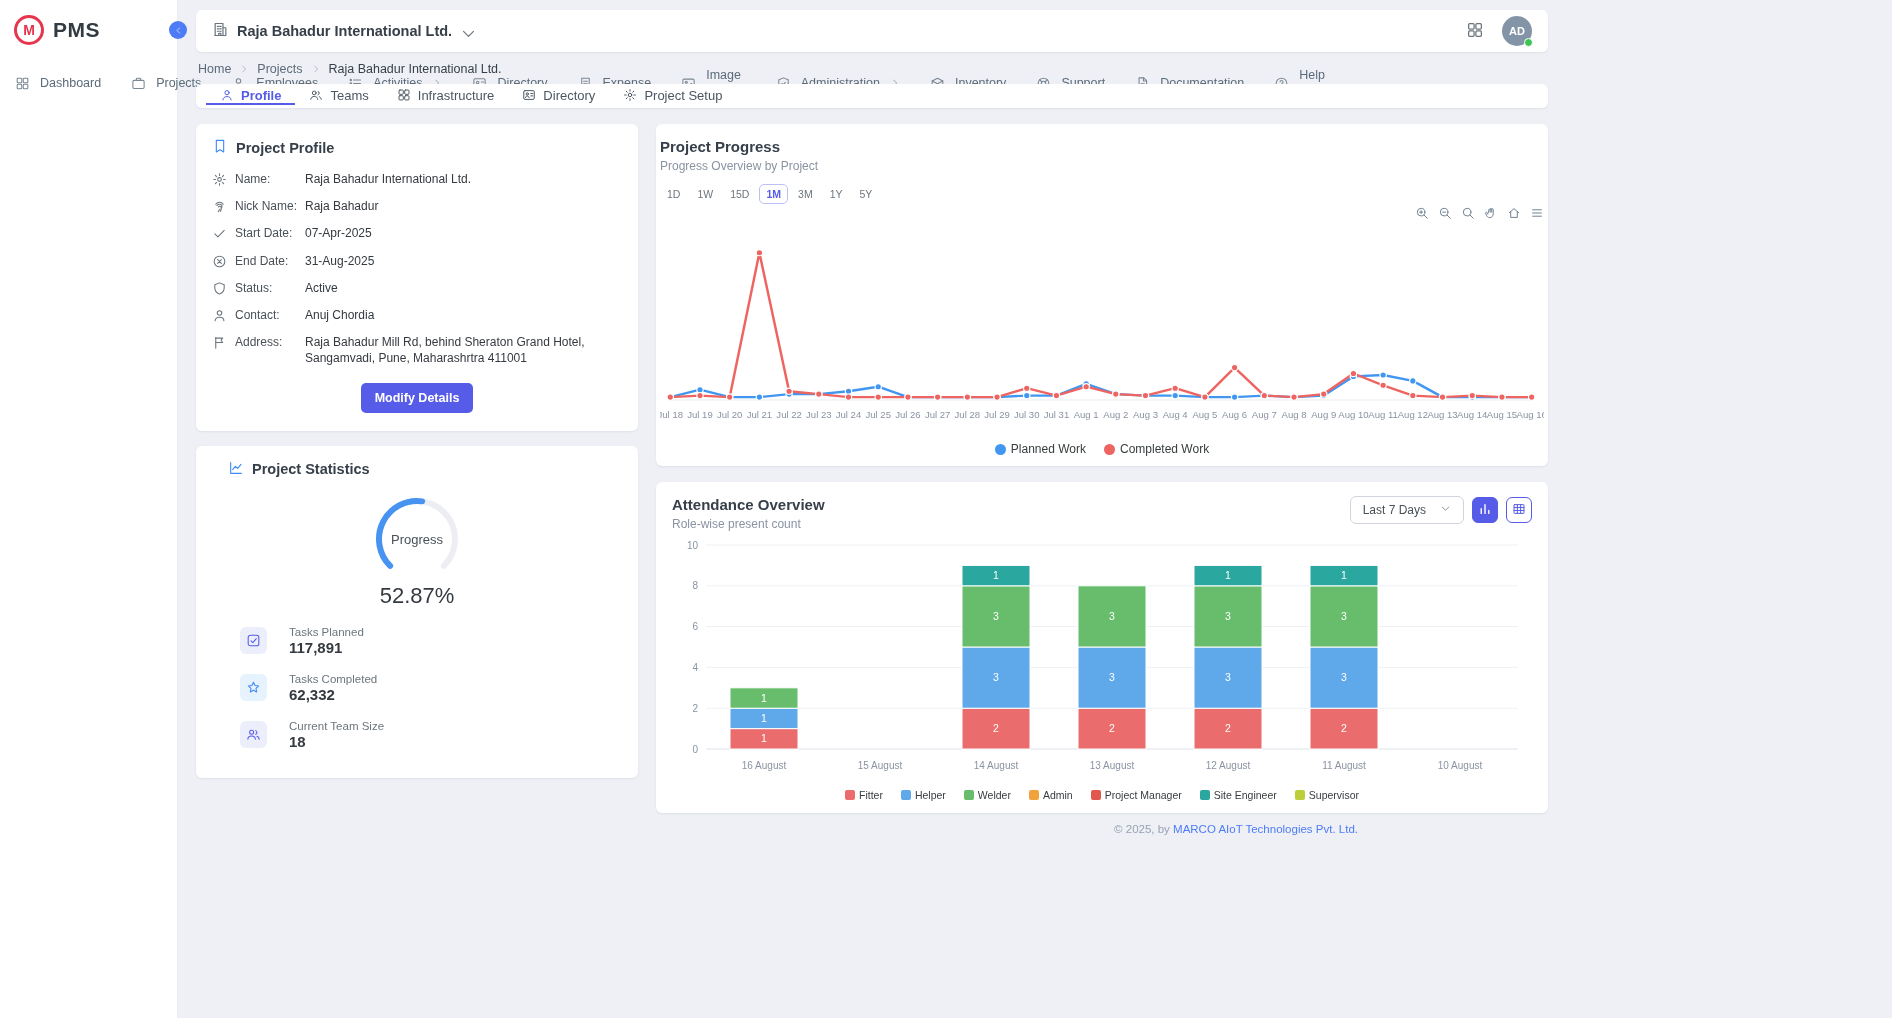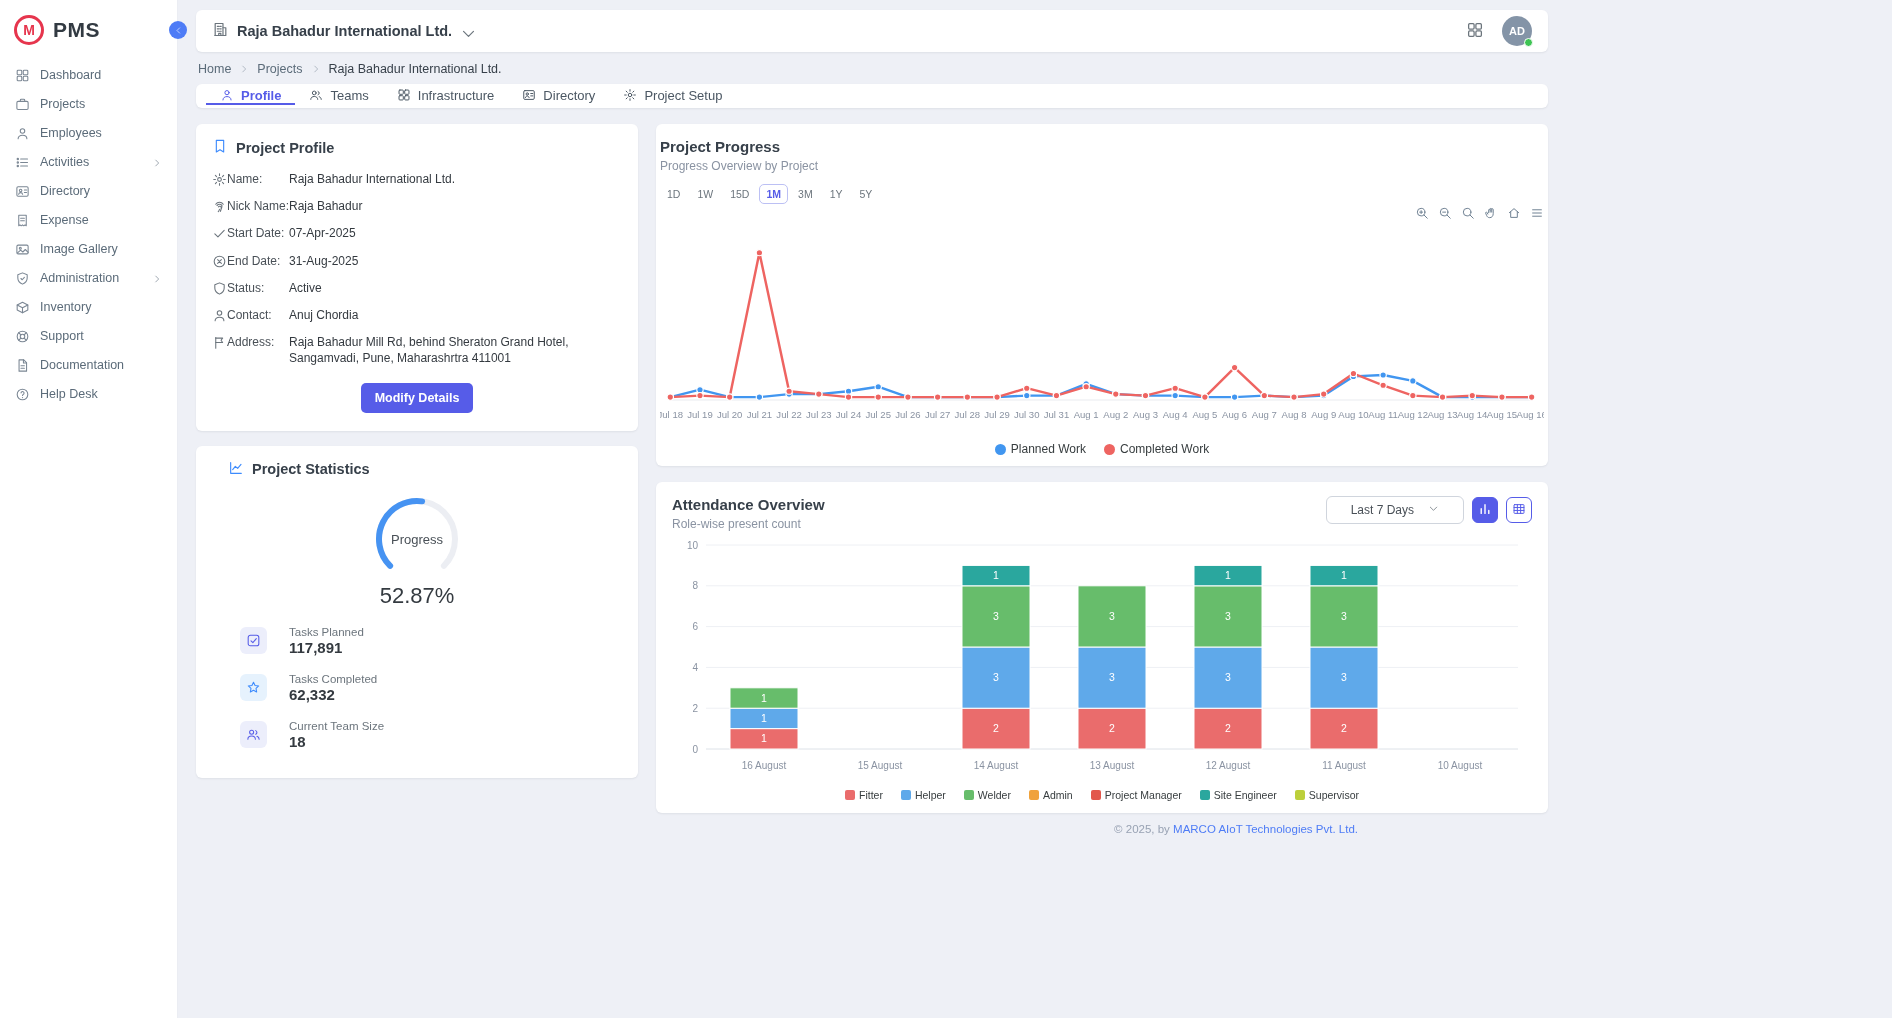--- a/index.html
+++ b/index.html
@@ -3,21 +3,21 @@
 <meta charset="utf-8">
 <style>
   *{margin:0;padding:0;box-sizing:border-box}
   html,body{width:1892px;height:1018px}
   body{display:flex;background:#eef0f6;font-family:"Liberation Sans",sans-serif;color:#37404a;overflow:hidden;position:relative}
   
   .sidebar{width:178px;min-width:178px;background:#fff;border-right:1px solid #ebedf3;height:100%}
   .logo-row{display:flex;align-items:center;gap:9px;padding:15px 14px 12px;cursor:pointer}
   .logo-mark{width:30px;height:30px;border-radius:50%;border:3px solid #E6354D;color:#E6354D;display:flex;align-items:center;justify-content:center;font-weight:bold;font-size:14px}
   .logo-text{font-size:21px;font-weight:bold;color:#323a42;letter-spacing:.5px}
-  .nav{display:flex;flex-direction:column;padding:4px 0}
+  .nav{display:flex;flex-direction:row;padding:4px 0}
   .nav-item{display:flex;align-items:center;gap:10px;padding:7px 15px;font-size:12.5px;color:#5b6b79;cursor:pointer;line-height:1.2}
   .nav-item .icn{width:15px;height:15px;color:#7b8794}
   .icn{display:inline-block;flex-shrink:0}
   .nav-chev{width:10px !important;height:10px !important;margin-left:auto;color:#9aa5b1}
   .collapse-btn{position:absolute;left:169px;top:21px;width:18px;height:18px;border-radius:50%;background:#4E7CF6;border:none;color:#fff;display:flex;align-items:center;justify-content:center;cursor:pointer;z-index:20;padding:0}
   .collapse-btn .icn{width:9px;height:9px}
   
   .main{flex:1;padding:10px 0 0 18px;overflow:hidden}
   .container{width:1352px}
   .card{background:#fff;border-radius:6px;box-shadow:0 1px 2px rgba(56,65,74,.09)}
@@ -42,21 +42,21 @@
   .tab .icn{width:14px;height:14px}
   .tab.active{color:#565CE8;border-bottom-color:#565CE8;font-weight:bold}
   
   .content-grid{display:flex;gap:18px;margin-top:16px;align-items:flex-start}
   .col-left{width:442px;min-width:442px}
   .col-right{flex:1}
   .card-title{display:flex;align-items:center;gap:8px;font-size:14.5px;font-weight:bold;color:#37404a;margin-bottom:14px}
   .card-title .icn{width:16px;height:16px;color:#3d8bfd}
   
   .profile-card{padding:14px 16px 18px}
-  .field-row{display:flex;margin-bottom:11px;font-size:12px;line-height:1.35;align-items:flex-start}
+  .field-row{display:flex;gap:8px;margin-bottom:11px;font-size:12px;line-height:1.35;align-items:flex-start}
   .field-row .icn{width:15px;height:15px;color:#6c757d;margin-top:1px}
   .f-label{width:62px;min-width:62px;color:#495057}
   .f-value{color:#343a40;max-width:326px}
   .btn-primary{display:block;margin:16px auto 0;background:#565CE8;color:#fff;border:none;border-radius:5px;padding:8px 14px;font-size:12.5px;font-weight:bold;cursor:pointer;font-family:inherit}
   
   .stats-card{margin-top:15px;padding:14px 32px;min-height:332px}
   .gauge-wrap{text-align:center;margin-top:6px}
   .gauge-value{font-size:22px;color:#343a40;margin-top:2px}
   .stat-row{display:flex;align-items:center;gap:22px;margin-top:17px;padding-left:12px}
   .stat-icon{width:27px;height:27px;border-radius:6px;display:flex;align-items:center;justify-content:center}
@@ -77,21 +77,21 @@
   .tool .icn{width:14px;height:14px}
   .legend{display:flex;justify-content:center;gap:18px;margin-top:4px;flex-wrap:wrap}
   .lg-item{display:flex;align-items:center;gap:5px;font-size:12px;color:#373d3f;cursor:pointer}
   .lg-item.sm{font-size:10.5px;gap:4px}
   .lg-dot{width:11px;height:11px;border-radius:50%;display:inline-block}
   .lg-sq{width:10px;height:10px;border-radius:2px;display:inline-block}
   
   .attendance-card{margin-top:16px;padding:14px 16px 12px}
   .att-head{display:flex;justify-content:space-between;align-items:flex-start}
   .att-controls{display:flex;align-items:center;gap:8px}
-  .select{display:flex;align-items:center;gap:14px;border:1px solid #d0d5dd;border-radius:6px;height:28px;padding:0 24px;font-size:12px;color:#495057;cursor:pointer;background:#fff}
+  .select{display:flex;align-items:center;gap:14px;border:1px solid #d0d5dd;border-radius:6px;height:28px;padding:0 12px;font-size:12px;color:#495057;cursor:pointer;background:#fff}
   .select .icn{width:11px;height:11px;color:#6c757d}
   .toggle{width:26px;height:26px;border-radius:6px;display:flex;align-items:center;justify-content:center;cursor:pointer;border:1px solid #565CE8;background:#fff;color:#565CE8;padding:0}
   .toggle .icn{width:14px;height:14px}
   .toggle.active{background:#565CE8;color:#fff}
   
   .footer{margin-top:10px;font-size:11.5px;color:#98a2b3;text-align:right;padding-right:190px}
   .footer a{color:#4E7CF6;text-decoration:none;cursor:pointer}
 </style>
 </head>
 <body>

